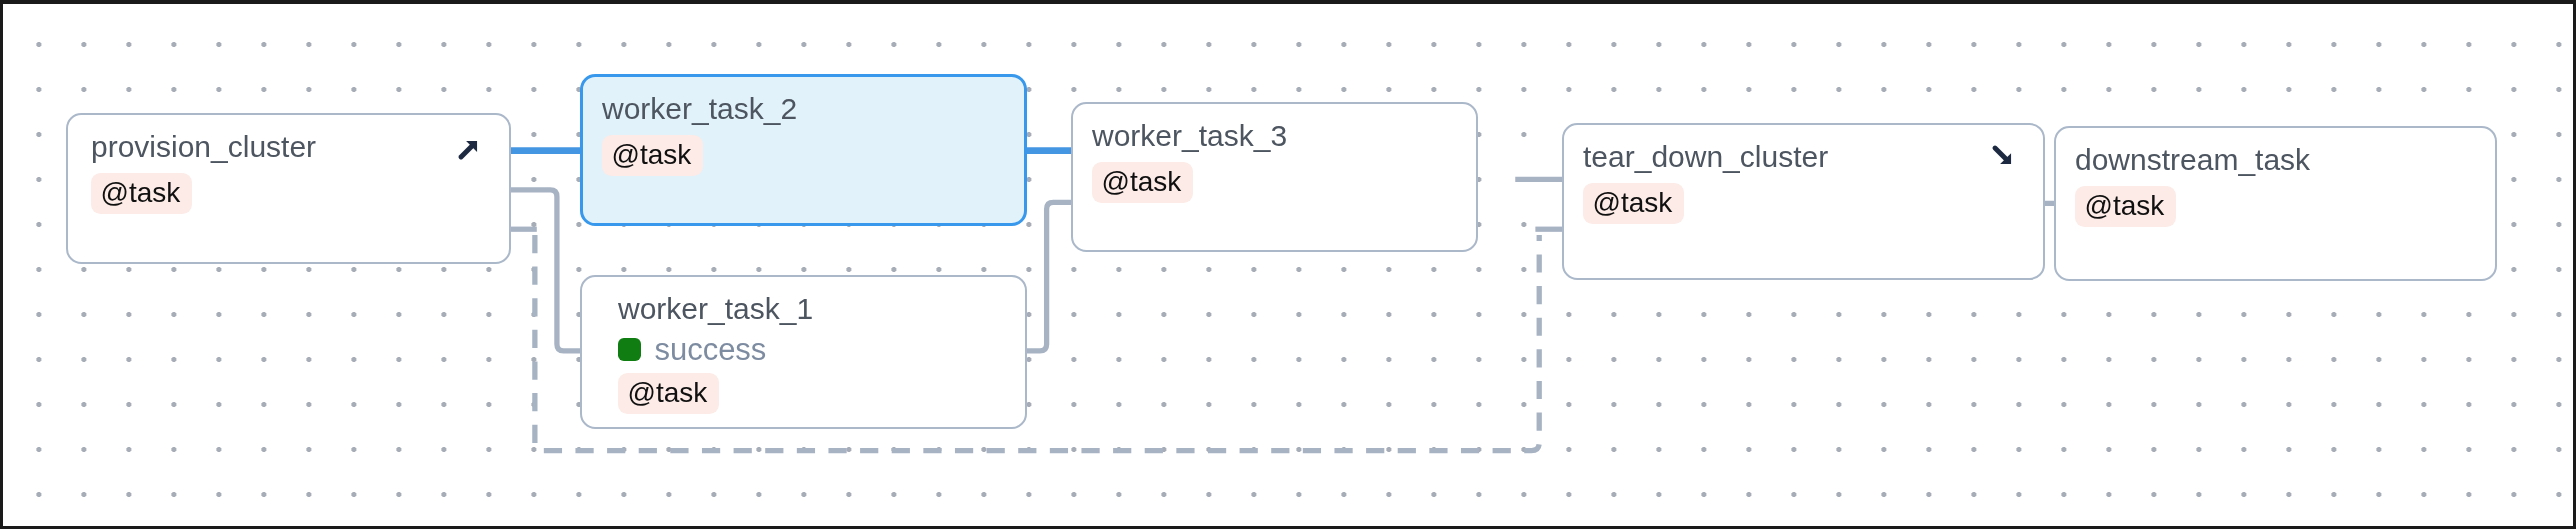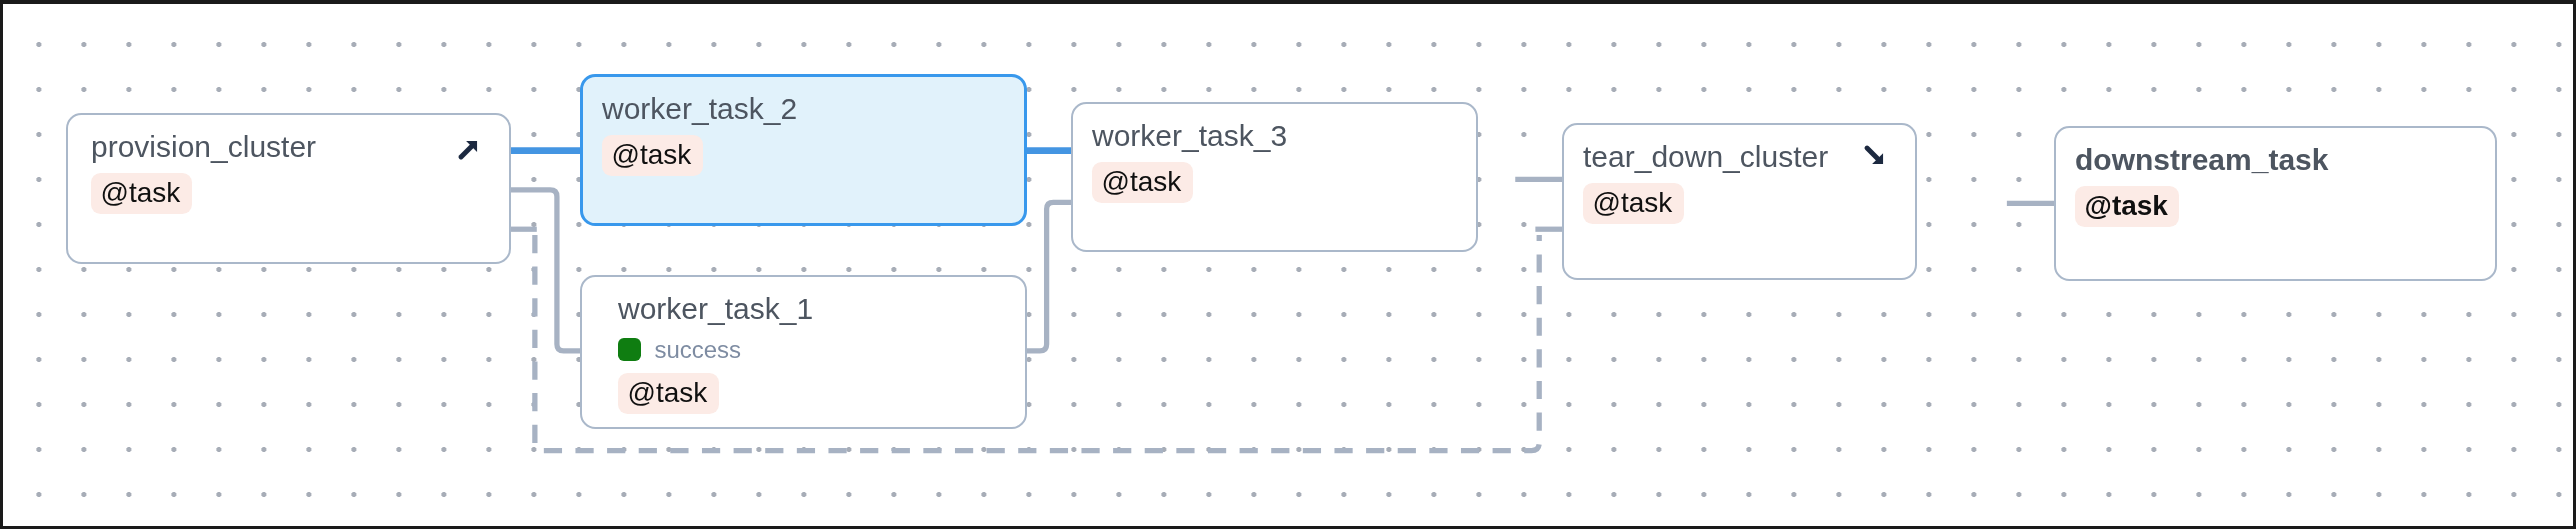--- a/index.html
+++ b/index.html
@@ -72,42 +72,42 @@
     height: 33px;
   }
   .state-swatch {
     width: 23px;
     height: 23px;
     border-radius: 5.8px;
     background: #0f7d11;
     flex: 0 0 auto;
   }
   .state-label {
-    font-size: 24px;
+    font-size: 31px;
     color: #7e8ca2;
   }
 
   .badge {
     display: inline-block;
     margin-top: 6.7px;
     background: #fcebe6;
     color: #101010;
     font-size: 28px;
     line-height: 33px;
     padding: 2.9px 11.5px 4.8px 9.6px;
     border-radius: 9.6px;
   }
 
   
   #n-provision   { left:  63px; top: 109px; width: 445px; height: 151px; padding-left: 23px; }
   #n-worker2     { left: 577px; top:  70px; width: 447px; height: 152px; }
   #n-worker1     { left: 577px; top: 271px; width: 447px; height: 154px; padding-left: 36px; }
   #n-worker3     { left:1068px; top: 98px; width: 407px; height: 150px; }
-  #n-teardown    { left:1559px; top: 119px; width: 355px; height: 157px; }
-  #n-downstream  { left:2051px; top: 122px; width: 443px; height: 155px; font-weight: bold; }
+  #n-teardown    { left:1559px; top: 119px; width: 483px; height: 157px; }
+  #n-downstream  { left:2051px; top: 122px; width: 443px; height: 155px; }
 </style>
 </head>
 <body>
 
 <div class="frame">
   <div class="canvas">
 
     <svg class="edge-layer" viewBox="0 0 2688 552" fill="none" xmlns="http://www.w3.org/2000/svg">
 
       <path d="M528 153 H604" stroke="#4495e2" stroke-width="7"></path>

